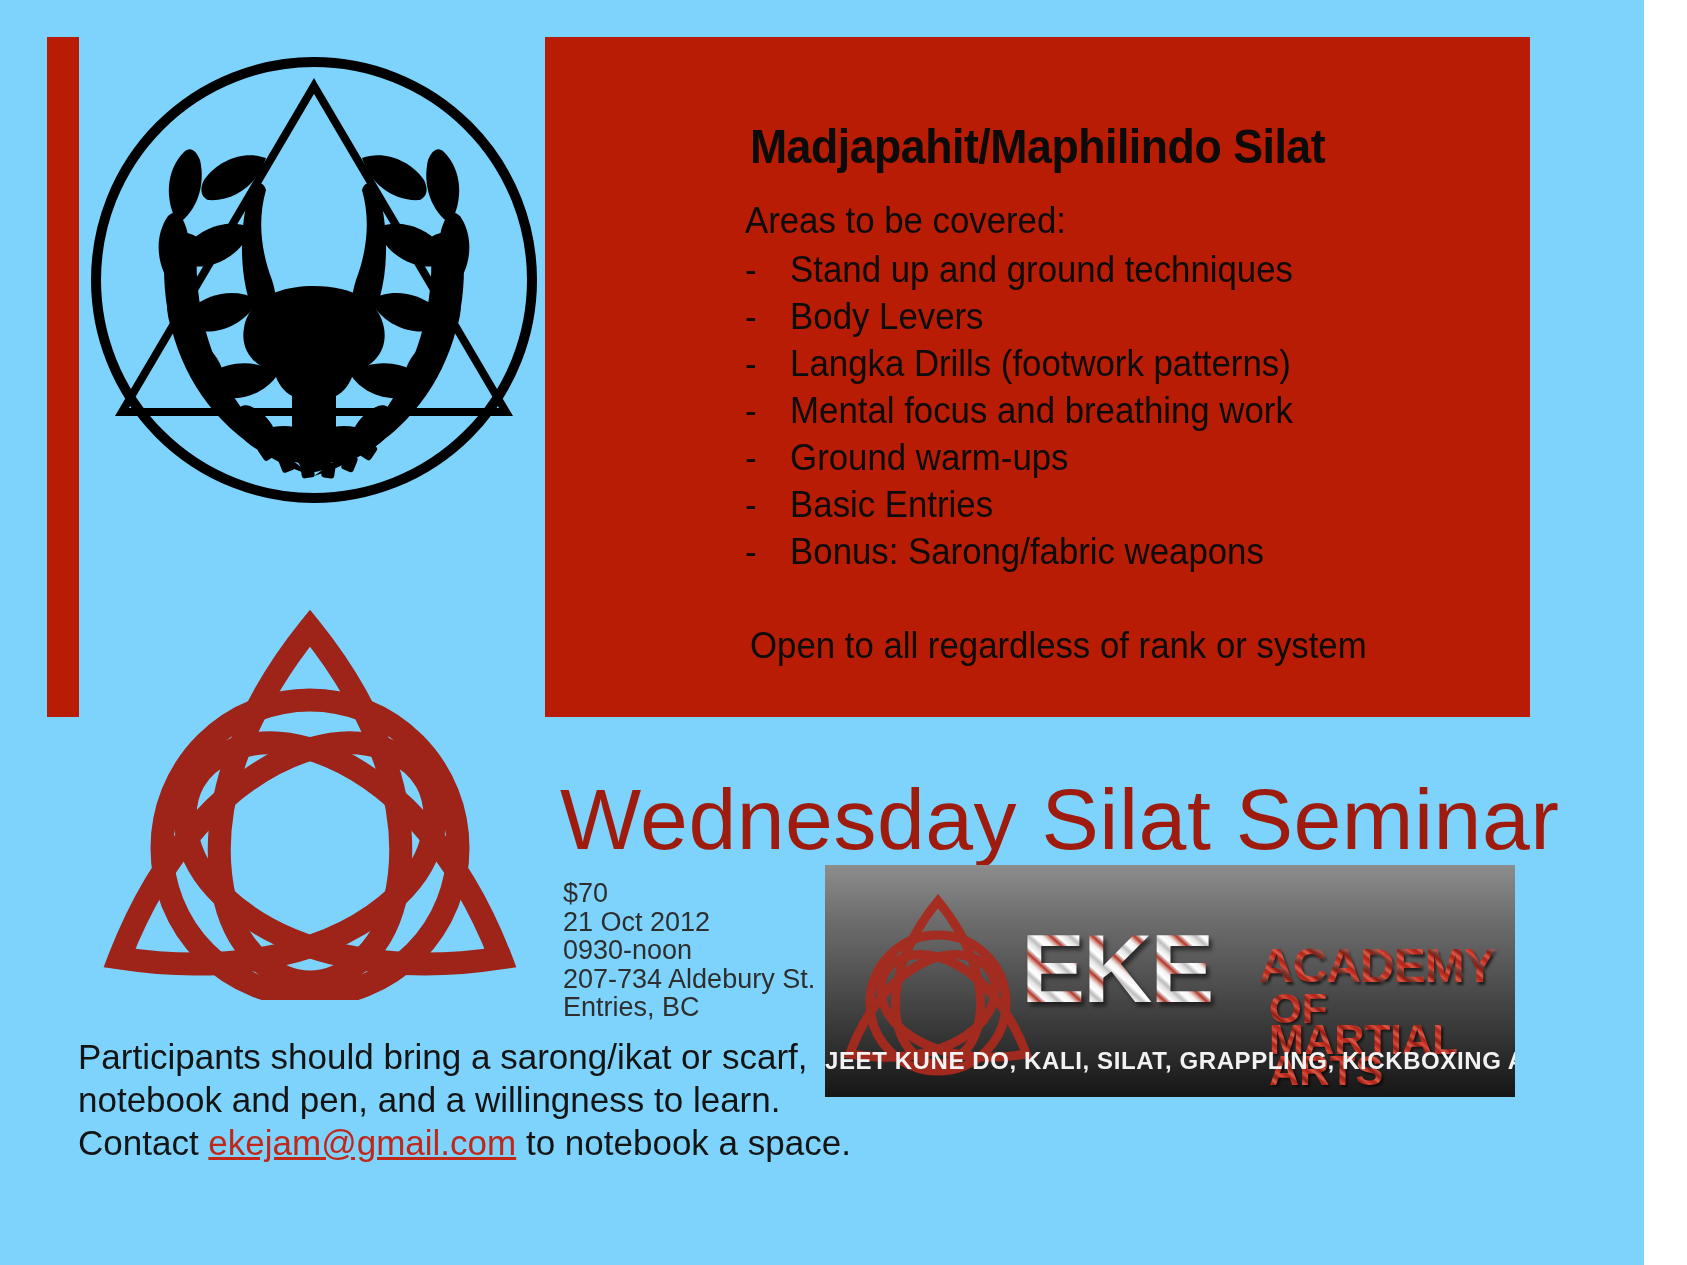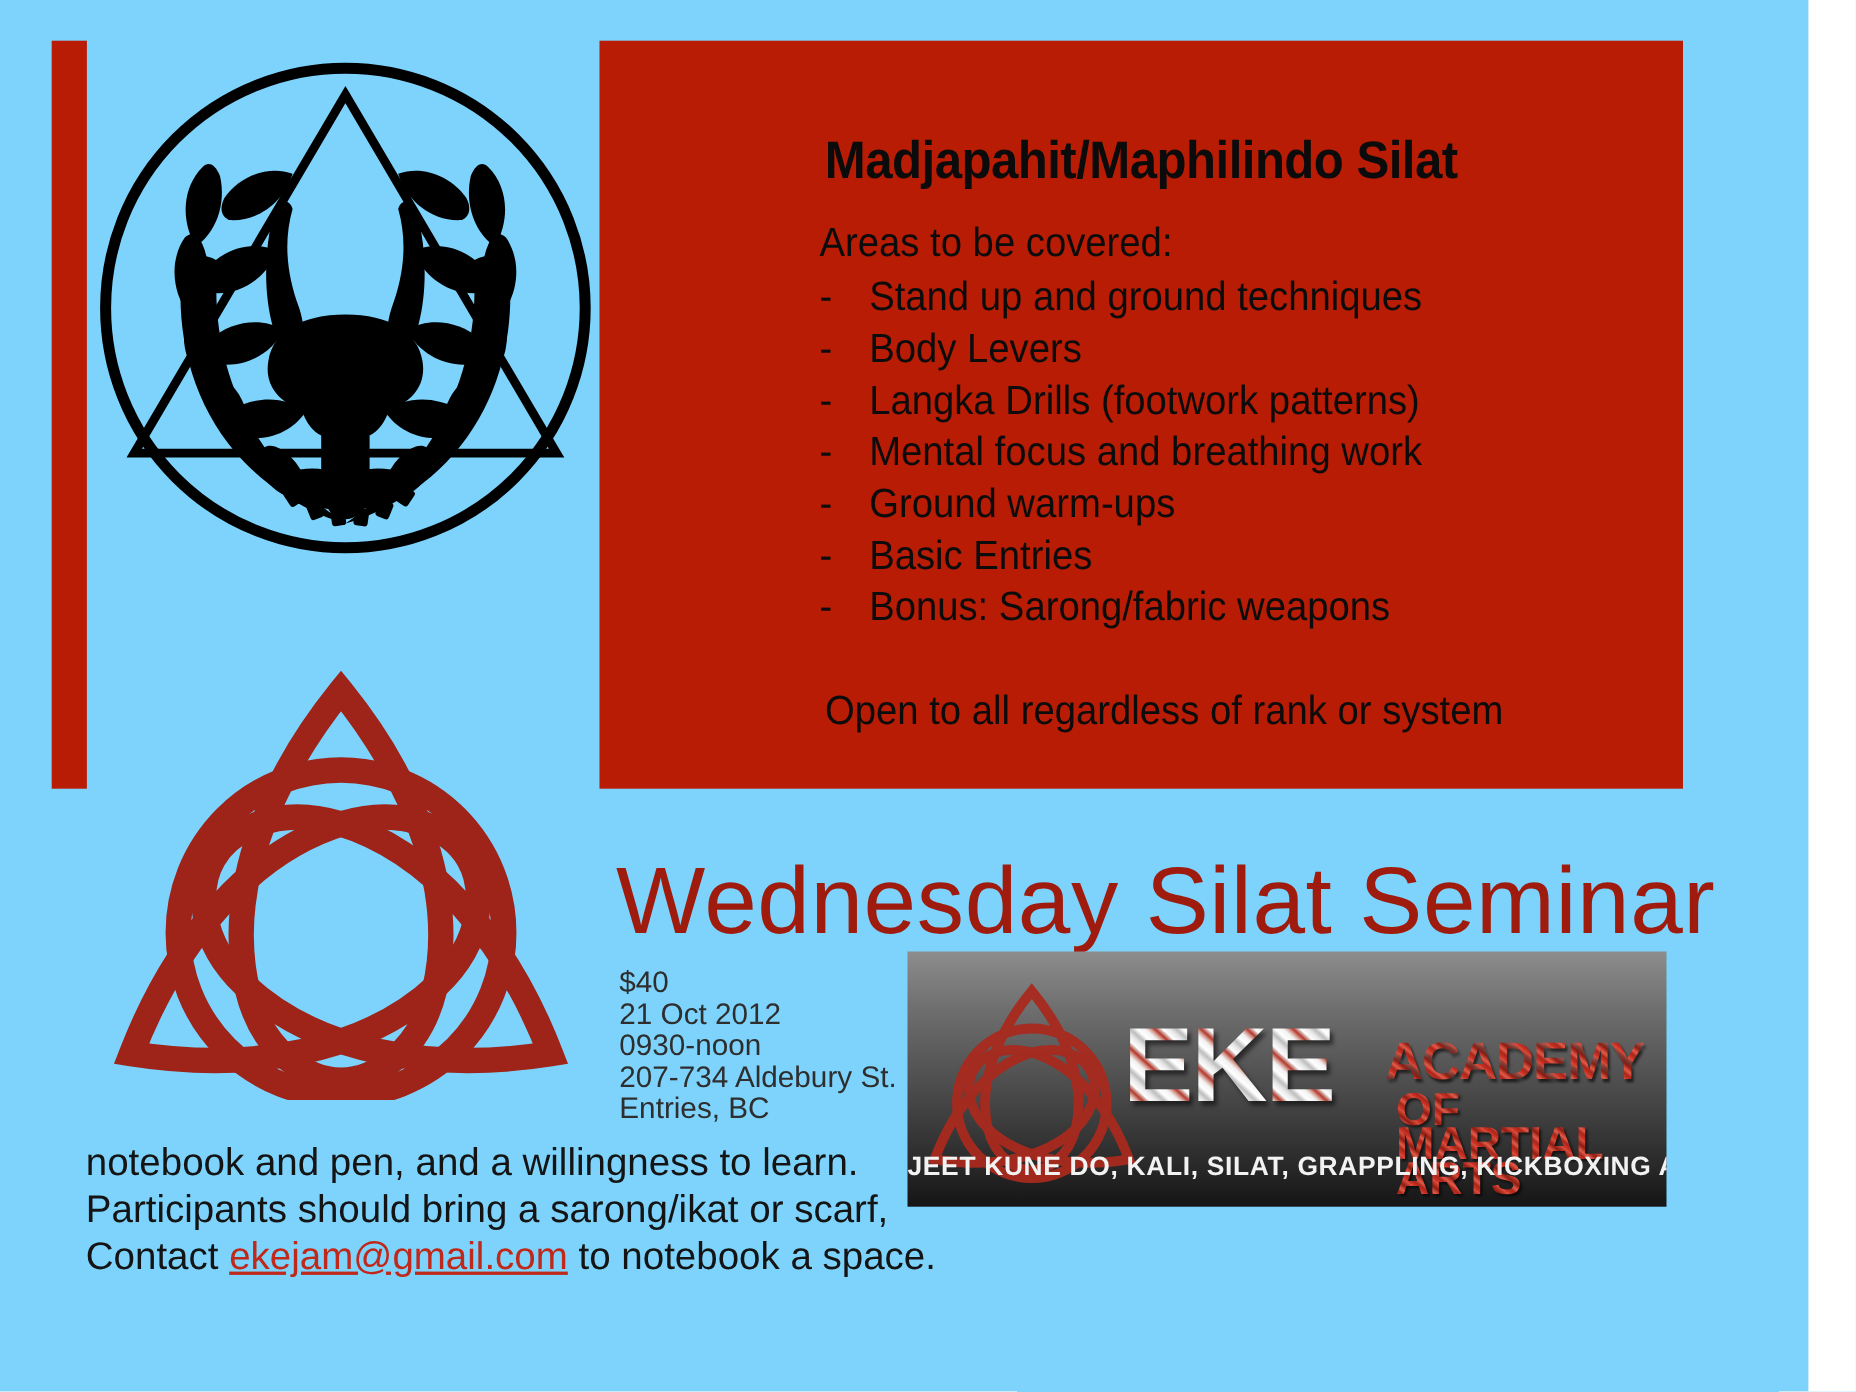--- a/index.html
+++ b/index.html
@@ -344,30 +344,30 @@
         <path d="M215 38 C 286 126 320 226 300 310 C 286 368 244 392 215 392 C 186 392 144 368 130 310 C 110 226 144 126 215 38 Z" transform="rotate(240 215 258)"></path>
 
         <circle cx="215" cy="258" r="148"></circle>
       </g>
     </svg>
   </div>
 
   <div class="headline">Wednesday Silat Seminar</div>
 
   <div class="details">
-    <div>$40</div>
+    <div>$70</div>
     <div>21 Oct 2012</div>
     <div>0930-noon</div>
     <div>207-734 Aldebury St.</div>
     <div>Entries, BC</div>
   </div>
 
   <div class="footer-note">
+    <div>Participants should bring a sarong/ikat or scarf,</div>
     <div>notebook and pen, and a willingness to learn.</div>
-    <div>Participants should bring a sarong/ikat or scarf,</div>
     <div><span>Contact </span><a class="email-link" href="#">ekejam@gmail.com</a><span> to notebook a space.</span></div>
   </div>
 
   <div class="eke-logo">
     <div class="eke-knot">
       <svg viewBox="0 0 190 190" xmlns="http://www.w3.org/2000/svg">
         <g fill="none" stroke="#a82a1e" stroke-width="9" stroke-linecap="round">
           <path d="M95 14 C 128 54 144 100 135 139 C 128 166 109 177 95 177 C 81 177 62 166 55 139 C 46 100 62 54 95 14 Z"></path>
           <path d="M95 14 C 128 54 144 100 135 139 C 128 166 109 177 95 177 C 81 177 62 166 55 139 C 46 100 62 54 95 14 Z" transform="rotate(120 95 116)"></path>
           <path d="M95 14 C 128 54 144 100 135 139 C 128 166 109 177 95 177 C 81 177 62 166 55 139 C 46 100 62 54 95 14 Z" transform="rotate(240 95 116)"></path>

